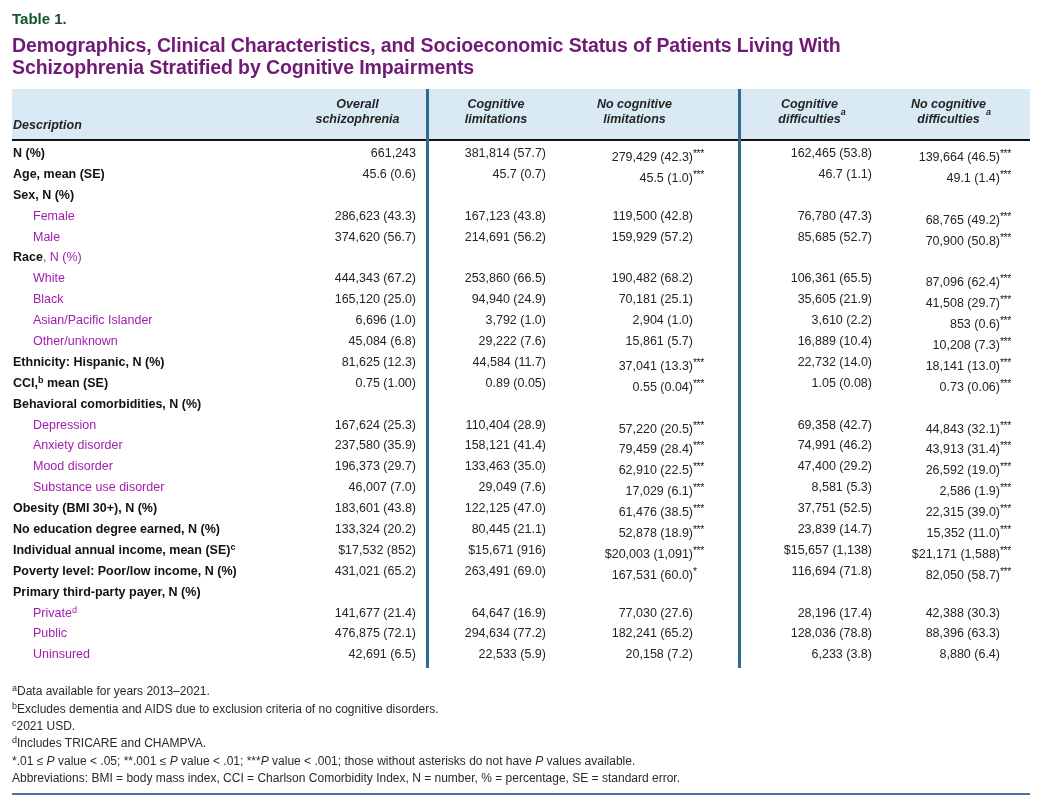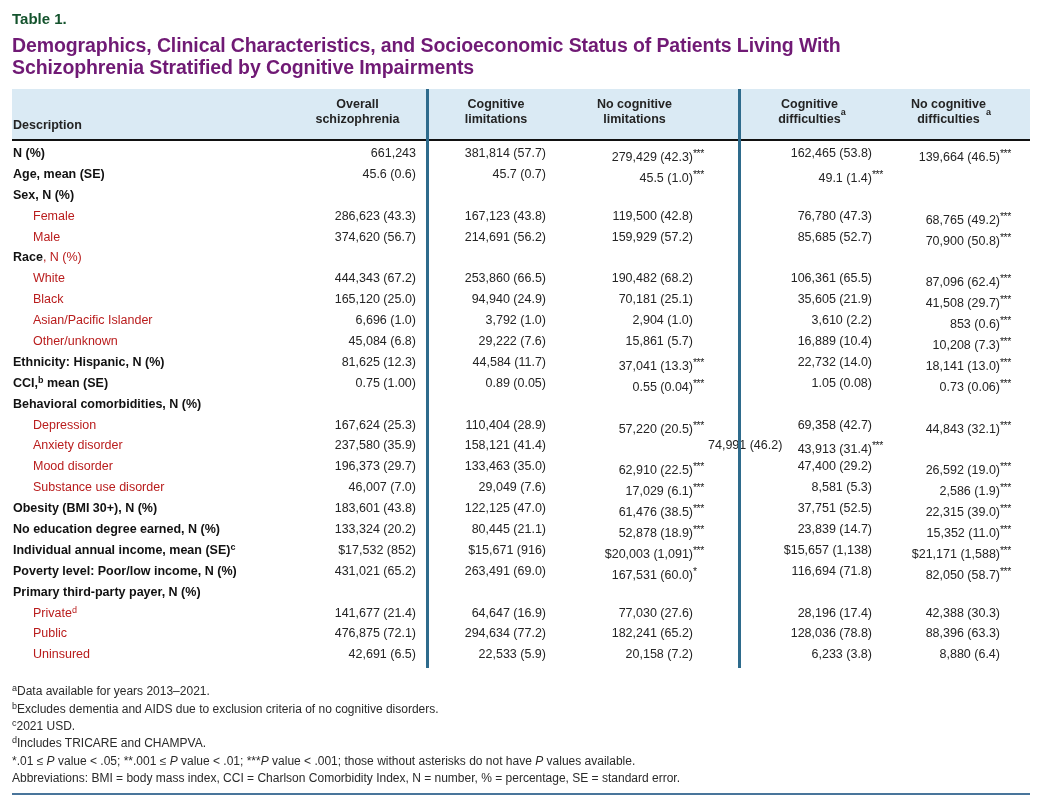--- a/index.html
+++ b/index.html
@@ -35,33 +35,33 @@
     grid-template-columns: 272px 147px 130px 147px 29px 150px 128px;
   }
 
   .thead {
     background: #daeaf4; height: 50px;
     border-bottom: 2px solid #111111;
     font-weight: bold; font-size: 12.5px; line-height: 15px;
   }
   .hcell {
     display: flex; align-items: center; justify-content: center;
-    text-align: center; white-space: pre-line; padding-bottom: 4px;
+    text-align: center; white-space: pre-line; padding-bottom: 4px; font-style: italic;
   }
   .hcell.desc {
     align-items: flex-end; justify-content: flex-start;
     text-align: left; padding: 0 0 6px 1px;
   }
 
   .tbody { padding-top: 2px; }
   .trow { height: 20.9px; line-height: 20.9px; font-size: 12.5px; }
   .tlabel { padding-left: 1px; white-space: nowrap; overflow: visible; }
   .trow.indent .tlabel { padding-left: 21px; }
   .lb { font-weight: bold; color: #111111; }
-  .ln { color: #b91c1c; margin-top: 9px; }
+  .ln { color: #a21caf; margin-top: 9px; }
 
   .cell { text-align: right; white-space: nowrap; }
   .val { color: #242424; }
   .stars {
     display: inline-block; width: 15px; text-align: left;
     font-size: 10.5px; vertical-align: 3.5px; letter-spacing: -0.5px;
     color: #242424; white-space: nowrap;
   }
 
   .tablewrap sup, .footnotes sup {
@@ -113,20 +113,21 @@
     <div class="gapcol"></div>
     <div class="cell"><span class="val">162,465 (53.8)</span><span class="stars"></span></div>
     <div class="cell"><span class="val">139,664 (46.5)</span><span class="stars">***</span></div>
   </div>
         <div class="trow grid7">
     <div class="tlabel"><span class="lb">Age, mean (SE)</span><span class="ln"></span></div>
     <div class="cell"><span class="val">45.6 (0.6)</span><span class="stars"></span></div>
     <div class="cell"><span class="val">45.7 (0.7)</span><span class="stars"></span></div>
     <div class="cell"><span class="val">45.5 (1.0)</span><span class="stars">***</span></div>
     <div class="gapcol"></div>
+    <div class="cell"><span class="val">46.7 (1.1)</span><span class="stars"></span></div>
     <div class="cell"><span class="val">49.1 (1.4)</span><span class="stars">***</span></div>
   </div>
         <div class="trow grid7">
     <div class="tlabel"><span class="lb">Sex, N (%)</span><span class="ln"></span></div>
     <div class="cell"></div>
     <div class="cell"></div>
     <div class="cell"></div>
     <div class="gapcol"></div>
     <div class="cell"></div>
     <div class="cell"></div>
@@ -227,20 +228,21 @@
     <div class="cell"><span class="val">110,404 (28.9)</span><span class="stars"></span></div>
     <div class="cell"><span class="val">57,220 (20.5)</span><span class="stars">***</span></div>
     <div class="gapcol"></div>
     <div class="cell"><span class="val">69,358 (42.7)</span><span class="stars"></span></div>
     <div class="cell"><span class="val">44,843 (32.1)</span><span class="stars">***</span></div>
   </div>
         <div class="trow grid7 indent">
     <div class="tlabel"><span class="lb"></span><span class="ln">Anxiety disorder</span></div>
     <div class="cell"><span class="val">237,580 (35.9)</span><span class="stars"></span></div>
     <div class="cell"><span class="val">158,121 (41.4)</span><span class="stars"></span></div>
+    <div class="cell"><span class="val">79,459 (28.4)</span><span class="stars">***</span></div>
     <div class="gapcol"></div>
     <div class="cell"><span class="val">74,991 (46.2)</span><span class="stars"></span></div>
     <div class="cell"><span class="val">43,913 (31.4)</span><span class="stars">***</span></div>
   </div>
         <div class="trow grid7 indent">
     <div class="tlabel"><span class="lb"></span><span class="ln">Mood disorder</span></div>
     <div class="cell"><span class="val">196,373 (29.7)</span><span class="stars"></span></div>
     <div class="cell"><span class="val">133,463 (35.0)</span><span class="stars"></span></div>
     <div class="cell"><span class="val">62,910 (22.5)</span><span class="stars">***</span></div>
     <div class="gapcol"></div>

